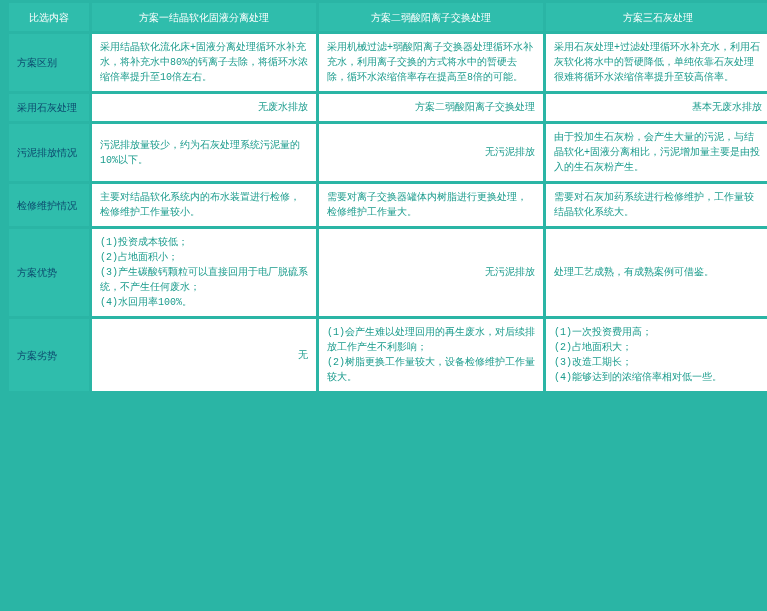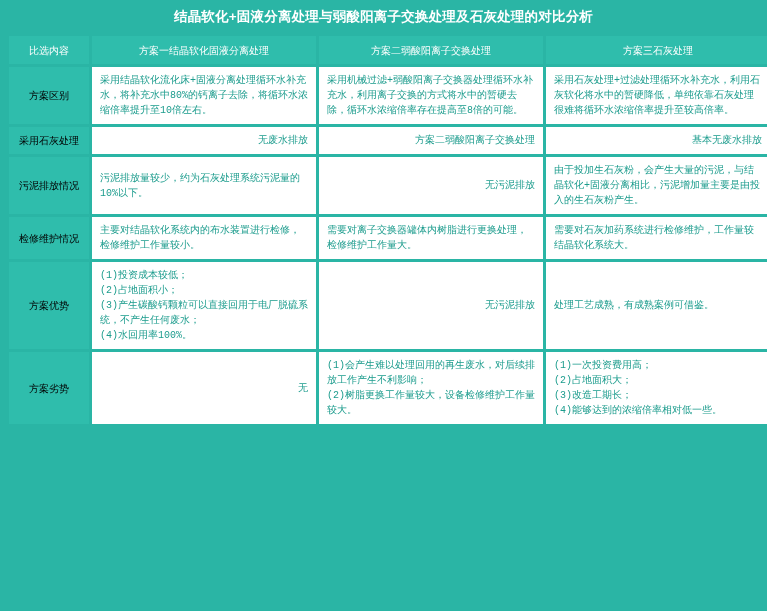--- a/index.html
+++ b/index.html
@@ -47,22 +47,22 @@
   .hdr-row td {
     background: #2fbdac;
     color: #ffffff;
     text-align: center;
     font-weight: normal;
     height: 28px;
     padding: 4px 6px;
   }
   .rowlabel {
     background: #2fbdac;
-    color: #000000;
-    text-align: center;
+    color: #0c4a6e;
+    text-align: left;
     width: 80px;
   }
   .cell {
     background: #ffffff;
     color: #1c9c8d;
     text-align: left;
     font-family: Liberation Mono, monospace;
   }
   .cell.center {
     text-align: right;
@@ -70,21 +70,20 @@
   .col-a { width: 224px; }
   .col-b { width: 224px; }
   .col-c { width: 224px; }
   .col-label { width: 80px; }
 </style>
 </head>
 <body>
 
 <div class="page">
 
-  <div class="title">结晶软化+固液分离处理与弱酸阳离子交换处理及石灰处理的对比分析</div>
 
   <table class="cmp">
     <colgroup>
       <col class="col-label">
       <col class="col-a">
       <col class="col-b">
       <col class="col-c">
     </colgroup>
     <tbody>
       <tr class="hdr-row">

